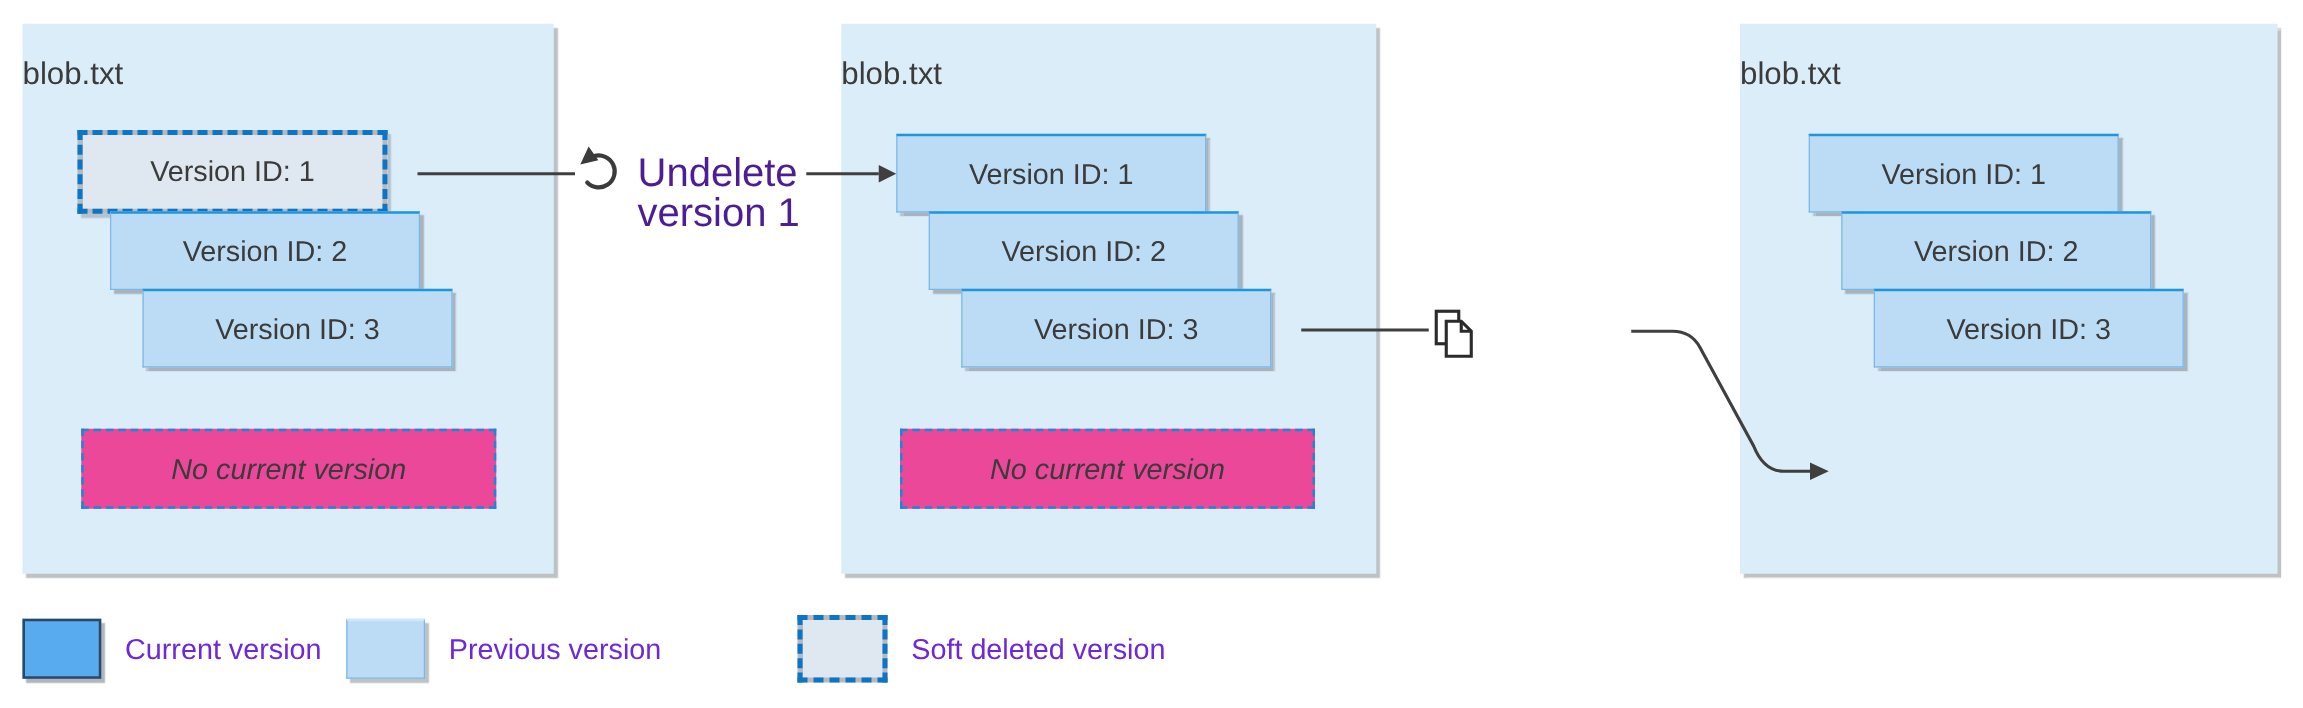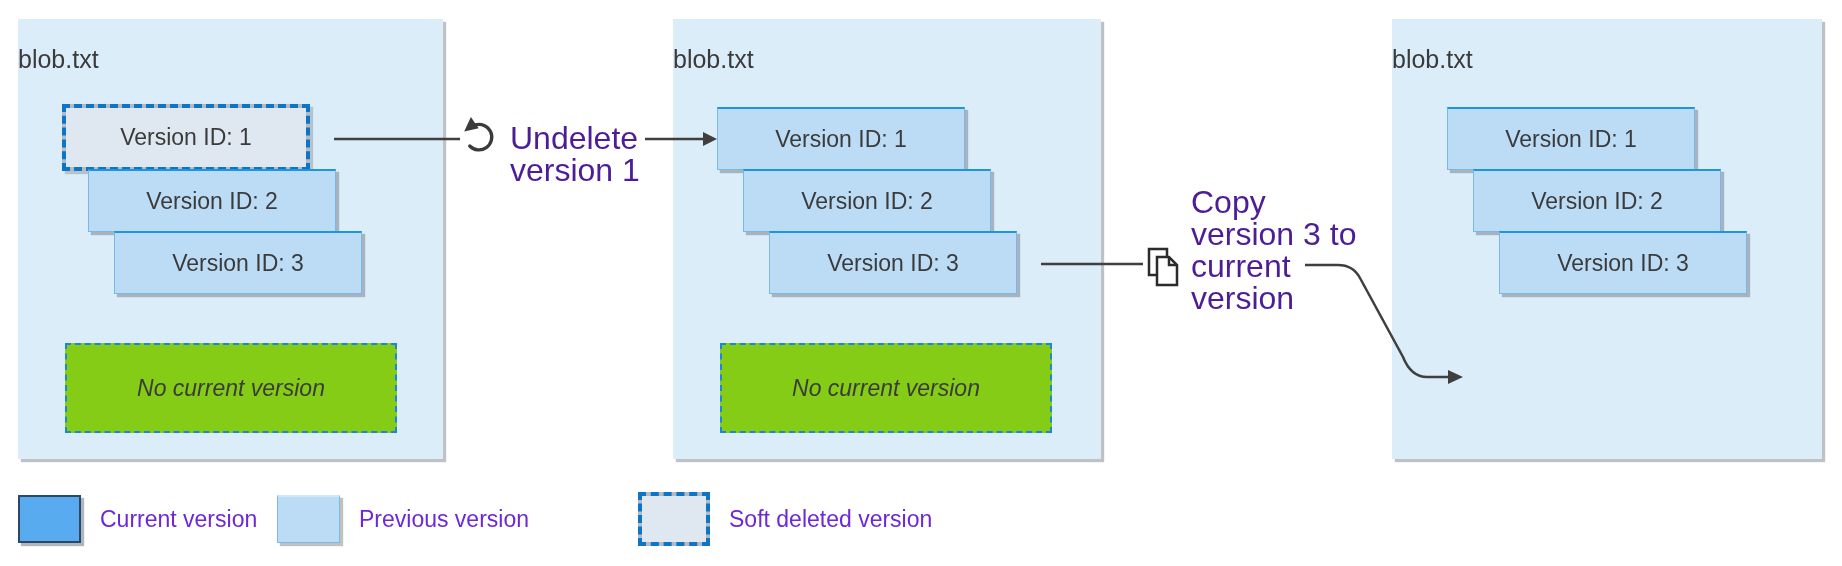--- a/index.html
+++ b/index.html
@@ -73,22 +73,22 @@
     height: 66px;
     background: #58abee;
     border: 2px solid #2c4866;
     box-shadow: 3px 3px 1px rgba(125,133,140,0.6);
     z-index: 4;
   }
 
   .nocur {
     position: absolute;
     left: 47px; top: 324px;
-    width: 332px; height: 90px;
-    background: #84cc16;
+    width: 332px; height: 64px;
+    background: #ec4899;
     border: 2px dashed #1c86d8;
     display: flex;
     align-items: center;
     justify-content: center;
     font-size: 23px;
     font-style: italic;
     color: #3b3b3b;
   }
 
   
@@ -227,21 +227,20 @@
   </span>
   <span class="icon-wrap copy">
     <svg width="34" height="42" viewBox="0 0 34 42" xmlns="http://www.w3.org/2000/svg">
       <rect x="3" y="3" width="18" height="26" fill="#ffffff" stroke="#2b2b2b" stroke-width="2.5"></rect>
       <path d="M 11 11 H 23 L 31 19 V 39 H 11 Z" fill="#ffffff" stroke="#2b2b2b" stroke-width="2.5" stroke-linejoin="miter"></path>
       <path d="M 23 11 V 19 H 31" fill="none" stroke="#2b2b2b" stroke-width="2.5"></path>
     </svg>
   </span>
 
   <div class="ann undelete">Undelete version 1</div>
-  <div class="ann copy">Copy version 3 to current version</div>
 
   <div>
     <div class="legend-swatch current"></div>
     <div class="legend-label l1">Current version</div>
 
     <div class="legend-swatch previous"></div>
     <div class="legend-label l2">Previous version</div>
 
     <div class="legend-swatch soft"></div>
     <div class="legend-label l3">Soft deleted version</div>

